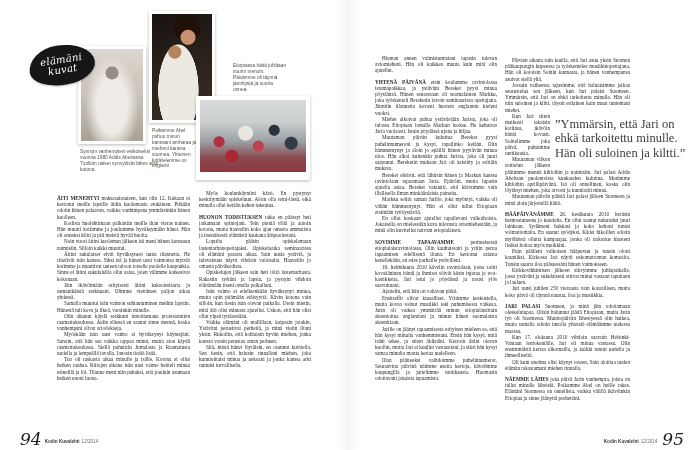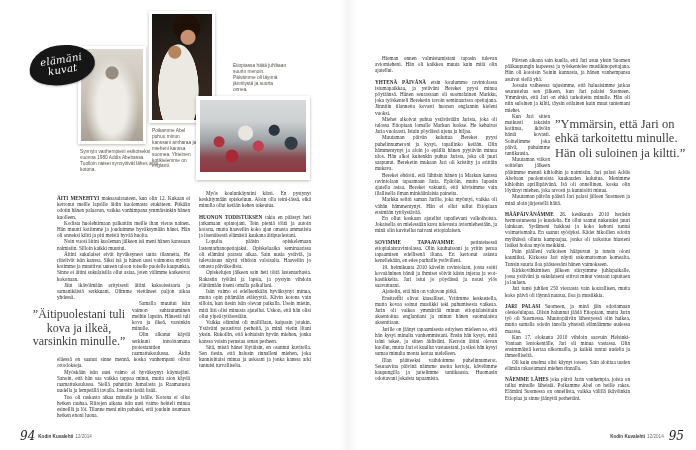--- a/index.html
+++ b/index.html
@@ -66,21 +66,21 @@
   .pq-left{float:left;width:96px;margin:8px 5px 3px -26px;
            font-size:12px;line-height:13.5px;text-align:center;}
   .pq-right{float:right;width:145px;margin:4px -70px 4px 5px;
             font-size:12.5px;line-height:14.5px;text-align:left;}
 
   
   .folio{position:absolute;top:429px;font-size:4.6px;color:#6b6b6b;
          font-family:"Liberation Sans", sans-serif;}
   .folio-left{left:20px;}
   .folio-right{right:12px;text-align:right;}
-  .folio-num{font-family:"DejaVu Serif", serif;font-style:italic;font-size:12px;
+  .folio-num{font-family:"DejaVu Serif", serif;font-style:italic;font-size:17px;
              color:#1c1c1c;vertical-align:-2px;}
   .folio-left .folio-num{margin-right:3px;}
   .folio-right .folio-num{margin-left:5px;}
   .folio-mag{font-weight:bold;color:#3c3c3c;margin-right:2px;}
 </style>
 </head>
 <body>
 
 <div class="spread">
 
@@ -107,21 +107,20 @@
 
     <div class="col col-l1">
       <div>
 
       <p class="para lp"><b>ÄITI MENEHTYI</b><span> maksasairauteen, kun olin 12. Kukaan ei kertonut meille lapsille äidin kuolemasta etukäteen. Pitkään odotin hänen palaavan, vaikka vanhimpana ymmärsinkin hänen kuolleen.</span></p>
           <p class="para ind"><b></b><span>Kodista huolehtimaan palkattiin meille ihan vieras nainen. Hän muutti kotiimme ja jouduimme hyväksymään hänet. Hän oli onneksi kiltti ja piti meistä hyvää huolta.</span></p>
           <p class="para ind"><b></b><span>Noin vuosi äitini kuoleman jälkeen isä meni hänen kanssaan naimisiin. Silloin kaikki muuttui.</span></p>
           <p class="para ind"><b></b><span>Äitini sukulaiset eivät hyväksyneet uutta tilannetta. He riitelivät isän kanssa. Siksi isä ja hänen uusi vaimonsa myivät kotimme ja muuttivat uuteen taloon toiselle puolelle kaupunkia. Sinne ei äitini sukulaisilla ollut asiaa, joten välimme katkesivat kokonaan.</span></p>
           <p class="para ind"><b></b><span>Jäin ikävöimään erityisesti äitini kaksoissisarta ja samanikäistä serkkuani. Olimme viettäneet paljon aikaa yhdessä.</span></p>
         </div>
-      <div class="pq pq-left">”Äitipuolestani tuli kova ja ilkeä, varsinkin minulle.”</div>
       <div>
 
       <p class="para ind"><b></b><span>Samalla muuttui isän vaimon suhtautuminen meihin lapsiin. Hänestä tuli kova ja ilkeä, varsinkin minulle.</span></p>
           <p class="para ind"><b></b><span>Olin alkanut käydä serkkuni innoittamana protestanttien raamattukoulussa. Äidin eläessä en saanut sinne mennä, koska vanhempani olivat ortodokseja.</span></p>
           <p class="para ind"><b></b><span>Myöskään isän uusi vaimo ei hyväksynyt käyntejäni. Sanoin, että hän saa vaikka tappaa minut, mutta aion käydä raamattukoulussa. Siellä puhuttiin Jumalasta ja Raamatusta uudella ja lempeällä tavalla. Janosin tietää lisää.</span></p>
           <p class="para ind"><b></b><span>Tuo oli raskasta aikaa minulle ja isälle. Kotona ei ollut hetken rauhaa. Riitojen aikana isän uusi vaimo heitteli minua esineillä ja löi. Tilanne meni niin pahaksi, että jouduin asumaan hetken enoni luona.</span></p>
         </div>
     </div>
 
     <div class="col col-l2 col-clip">

